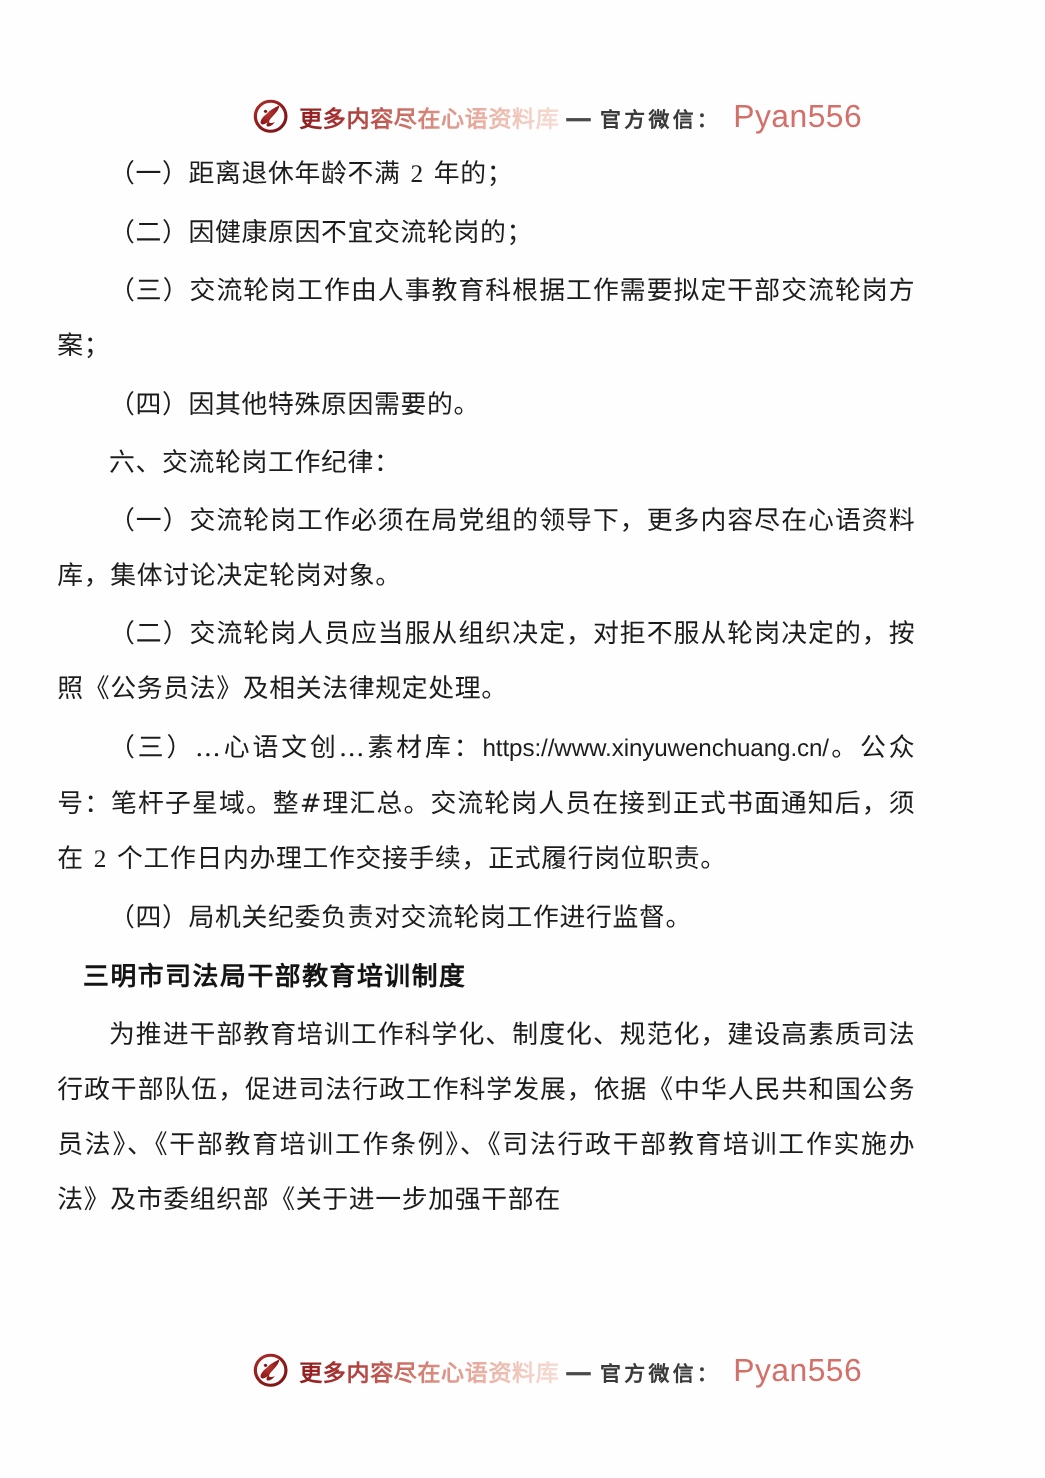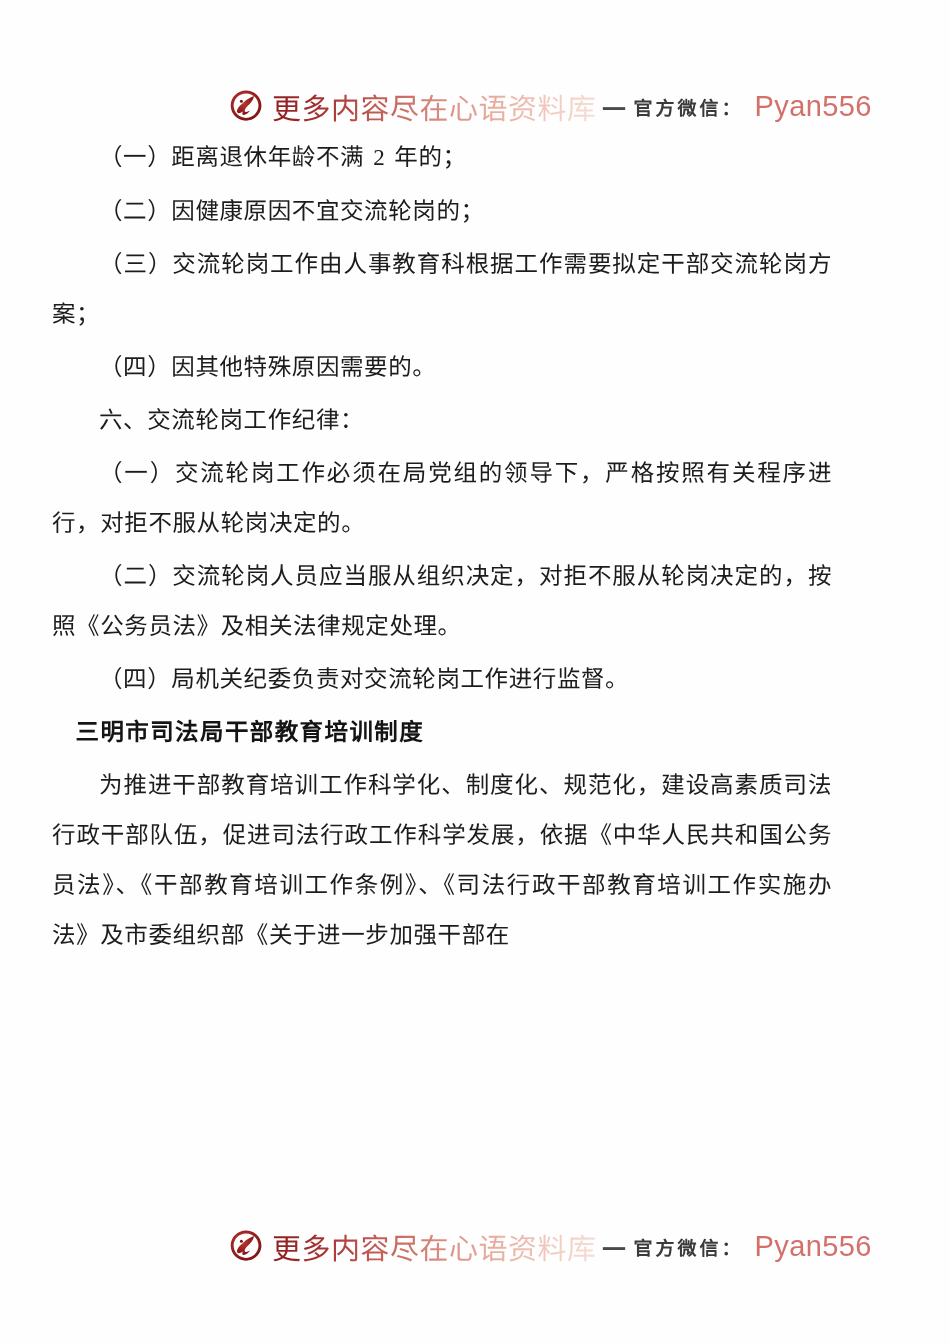--- a/index.html
+++ b/index.html
@@ -42,22 +42,22 @@
   .wm-logo {
     width: 34px;
     height: 34px;
     flex: 0 0 34px;
     position: relative;
     display: block;
   }
 
   .wm-brand {
     font-family: "DejaVu Serif", "Liberation Serif", serif;
-    font-size: 29px;
-    font-weight: 400;
+    font-size: 21px;
+    font-weight: 700;
     letter-spacing: 0.5px;
     white-space: nowrap;
     background-image: linear-gradient(95deg,
         #8c1b1b 0%,
         #a33030 14%,
         #c05a52 32%,
         #d98c80 52%,
         #eab3a6 72%,
         #f2cfc4 88%,
         #f6ded5 100%);
@@ -166,22 +166,23 @@
     <span class="wm-wechat">官方微信：</span>
     <span class="wm-id">Pyan556</span>
   </div>
 
   <div class="doc-body" id="doc-body">
       <p class="para">（一）距离退休年龄不满 <span class="num">2</span> 年的；</p>
       <p class="para">（二）因健康原因不宜交流轮岗的；</p>
       <p class="para">（三）交流轮岗工作由人事教育科根据工作需要拟定干部交流轮岗方案；</p>
       <p class="para">（四）因其他特殊原因需要的。</p>
       <p class="para">六、交流轮岗工作纪律：</p>
-      <p class="para">（一）交流轮岗工作必须在局党组的领导下，严格按照有关程序进行，对拒不服从轮岗决定的。</p>
+      <p class="para">（一）交流轮岗工作必须在局党组的领导下，更多内容尽在心语资料库，集体讨论决定轮岗对象。</p>
       <p class="para">（二）交流轮岗人员应当服从组织决定，对拒不服从轮岗决定的，按照《公务员法》及相关法律规定处理。</p>
+      <p class="para"><span>（三）…心语文创…素材库：</span><span class="url">https://www.xinyuwenchuang.cn/</span><span>。公众号：笔杆子星域。整#理汇总。交流轮岗人员在接到正式书面通知后，须在 <span class="num">2</span> 个工作日内办理工作交接手续，正式履行岗位职责。</span></p>
       <p class="para">（四）局机关纪委负责对交流轮岗工作进行监督。</p>
       <p class="heading">三明市司法局干部教育培训制度</p>
       <p class="para">为推进干部教育培训工作科学化、制度化、规范化，建设高素质司法行政干部队伍，促进司法行政工作科学发展，依据《中华人民共和国公务员法》、《干部教育培训工作条例》、《司法行政干部教育培训工作实施办法》及市委组织部《关于进一步加强干部在</p>
     </div>
 
   <div class="watermark footer">
     <span class="wm-logo">
       <svg viewBox="0 0 34 34" width="34" height="34" aria-hidden="true">
         <defs>
           <radialGradient id="lgGrad2" cx="38%" cy="34%" r="72%">

